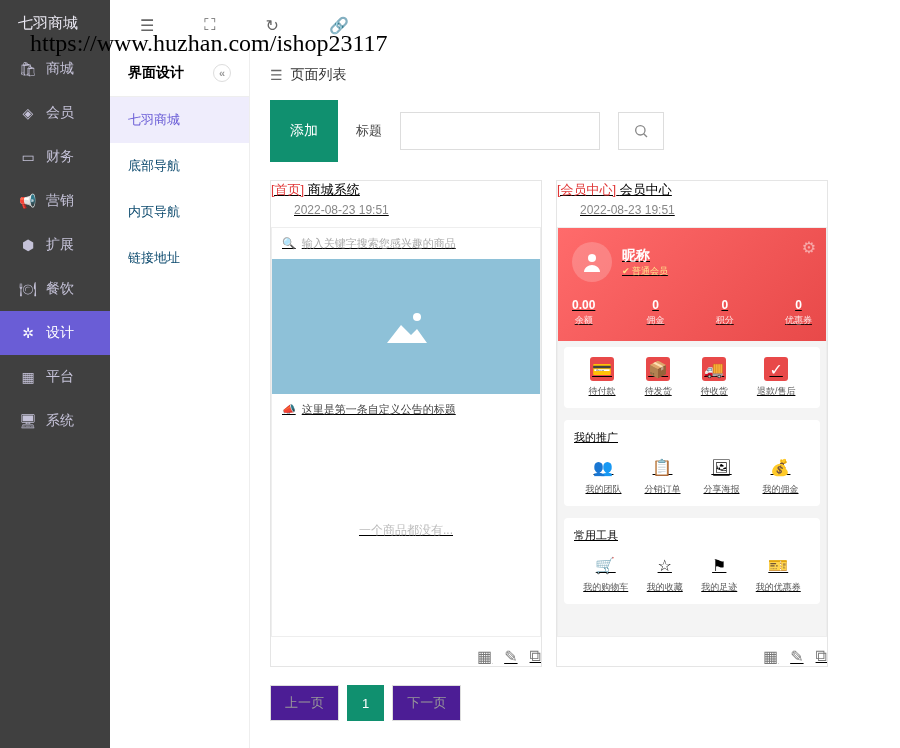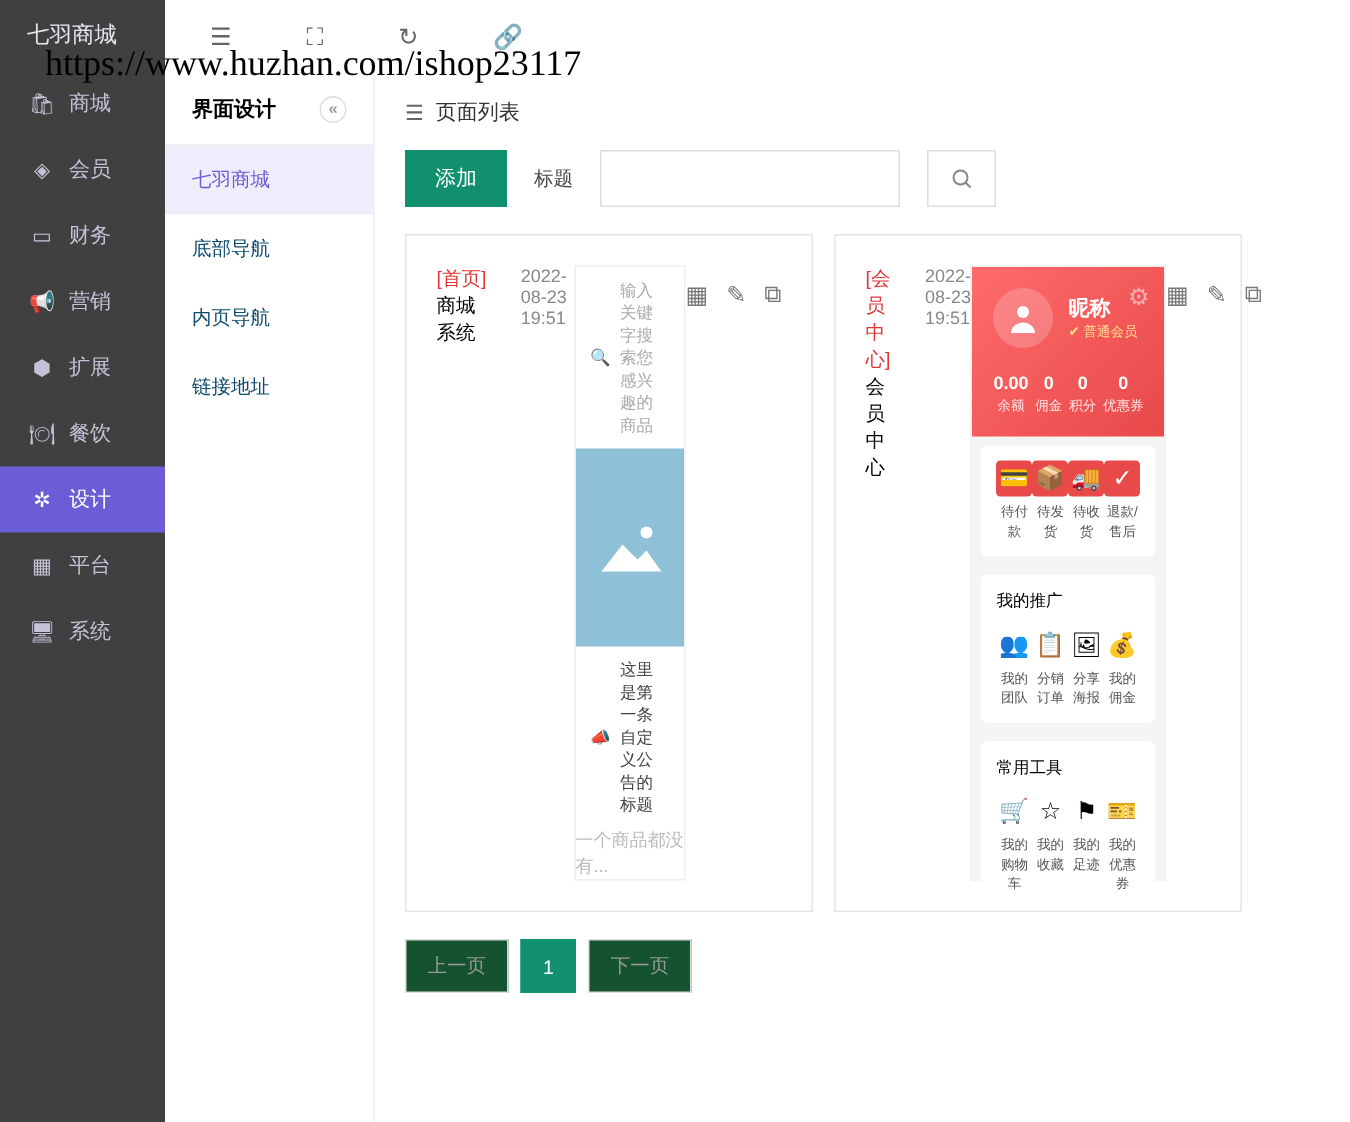--- a/index.html
+++ b/index.html
@@ -20,27 +20,27 @@
 .subnav-head { padding: 14px 18px; font-size: 14px; font-weight: 600; border-bottom: 1px solid #eee; display: flex; justify-content: space-between; align-items: center; }
 .coll-btn { font-size: 11px; color: #999; border: 1px solid #ddd; border-radius: 50%; width: 18px; height: 18px; display: flex; align-items: center; justify-content: center; cursor: pointer; }
 .subnav-item { padding: 14px 18px; font-size: 13px; color: #0c4a6e; cursor: pointer; }
 .subnav-item.active { background: #efedfc; color: #6a5dd6; }
 
 .main { position: absolute; left: 250px; top: 50px; right: 0; bottom: 0; padding: 10px 20px; overflow: auto; }
 .page-head { display: flex; align-items: center; gap: 8px; font-size: 14px; color: #333; padding: 6px 0 16px; }
 .page-head .list-icon { color: #666; }
 
 .controls { display: flex; align-items: center; gap: 18px; margin-bottom: 18px; }
-.btn-add { background: #10906f; color: #fff; border: none; padding: 10px 20px; font-size: 14px; cursor: pointer; }
+.btn-add { background: #10906f; color: #fff; border: none; padding: 22px 20px; font-size: 14px; cursor: pointer; }
 .lbl { font-size: 13px; color: #444; }
 .inp-title { border: 1px solid #ddd; height: 38px; width: 200px; padding: 0 10px; font-size: 13px; }
 .btn-search { border: 1px solid #ddd; background: #fff; height: 38px; width: 46px; cursor: pointer; display: flex; align-items: center; justify-content: center; }
 
 .cards { display: flex; gap: 14px; }
-.card { border: 1px solid #e5e5e5; width: 272px; padding: 20px; display: flex; flex-direction: row; }
+.card { border: 1px solid #e5e5e5; width: 272px; padding: 0; display: flex; flex-direction: column; text-decoration: underline; }
 .card-title { font-size: 13px; margin-bottom: 4px; }
 .tag { color: #e03636; }
 .tag-link { color: #e03636; }
 .card-date { font-size: 12px; color: #888; margin-bottom: 10px; margin-left: 23px; }
 
 .preview1 { border: 1px solid #eee; height: 410px; display: flex; flex-direction: column; }
 .p1-search { padding: 8px 10px; font-size: 11px; color: #aaa; display: flex; align-items: center; gap: 6px; }
 .p1-hero { background: #8ec1d8; height: 135px; display: flex; align-items: center; justify-content: center; }
 .p1-notice { padding: 8px 10px; font-size: 11px; color: #444; display: flex; align-items: center; gap: 6px; }
 .p1-empty { flex: 1; display: flex; align-items: center; justify-content: center; font-size: 12px; color: #bbb; }
@@ -61,21 +61,21 @@
 .p2-grid { display: flex; justify-content: space-around; }
 .p2-cell { text-align: center; }
 .p2-cicon { width: 24px; height: 24px; margin: 0 auto 4px; display: flex; align-items: center; justify-content: center; }
 .p2-clabel { font-size: 9px; color: #555; }
 .ic-red { background: #e84949; color: #fff; border-radius: 3px; }
 
 .card-actions { display: flex; justify-content: flex-end; gap: 12px; margin-top: 10px; color: #777; }
 .ca-btn { cursor: pointer; }
 
 .pager { display: flex; gap: 8px; margin-top: 18px; }
-.pg-btn { border: 1px solid #ddd; background: #14532d; padding: 8px 14px; font-size: 13px; color: #999; cursor: pointer; }
+.pg-btn { border: 1px solid #ddd; background: #4c1d95; padding: 8px 14px; font-size: 13px; color: #999; cursor: pointer; }
 .pg-btn.cur { background: #10906f; color: #fff; border-color: #10906f; }
 </style>
 </head>
 <body>
 
 <div class="watermark">https://www.huzhan.com/ishop23117</div>
 
 <aside class="sidebar">
   <div class="brand">七羽商城</div>
   <div class="nav-item">

